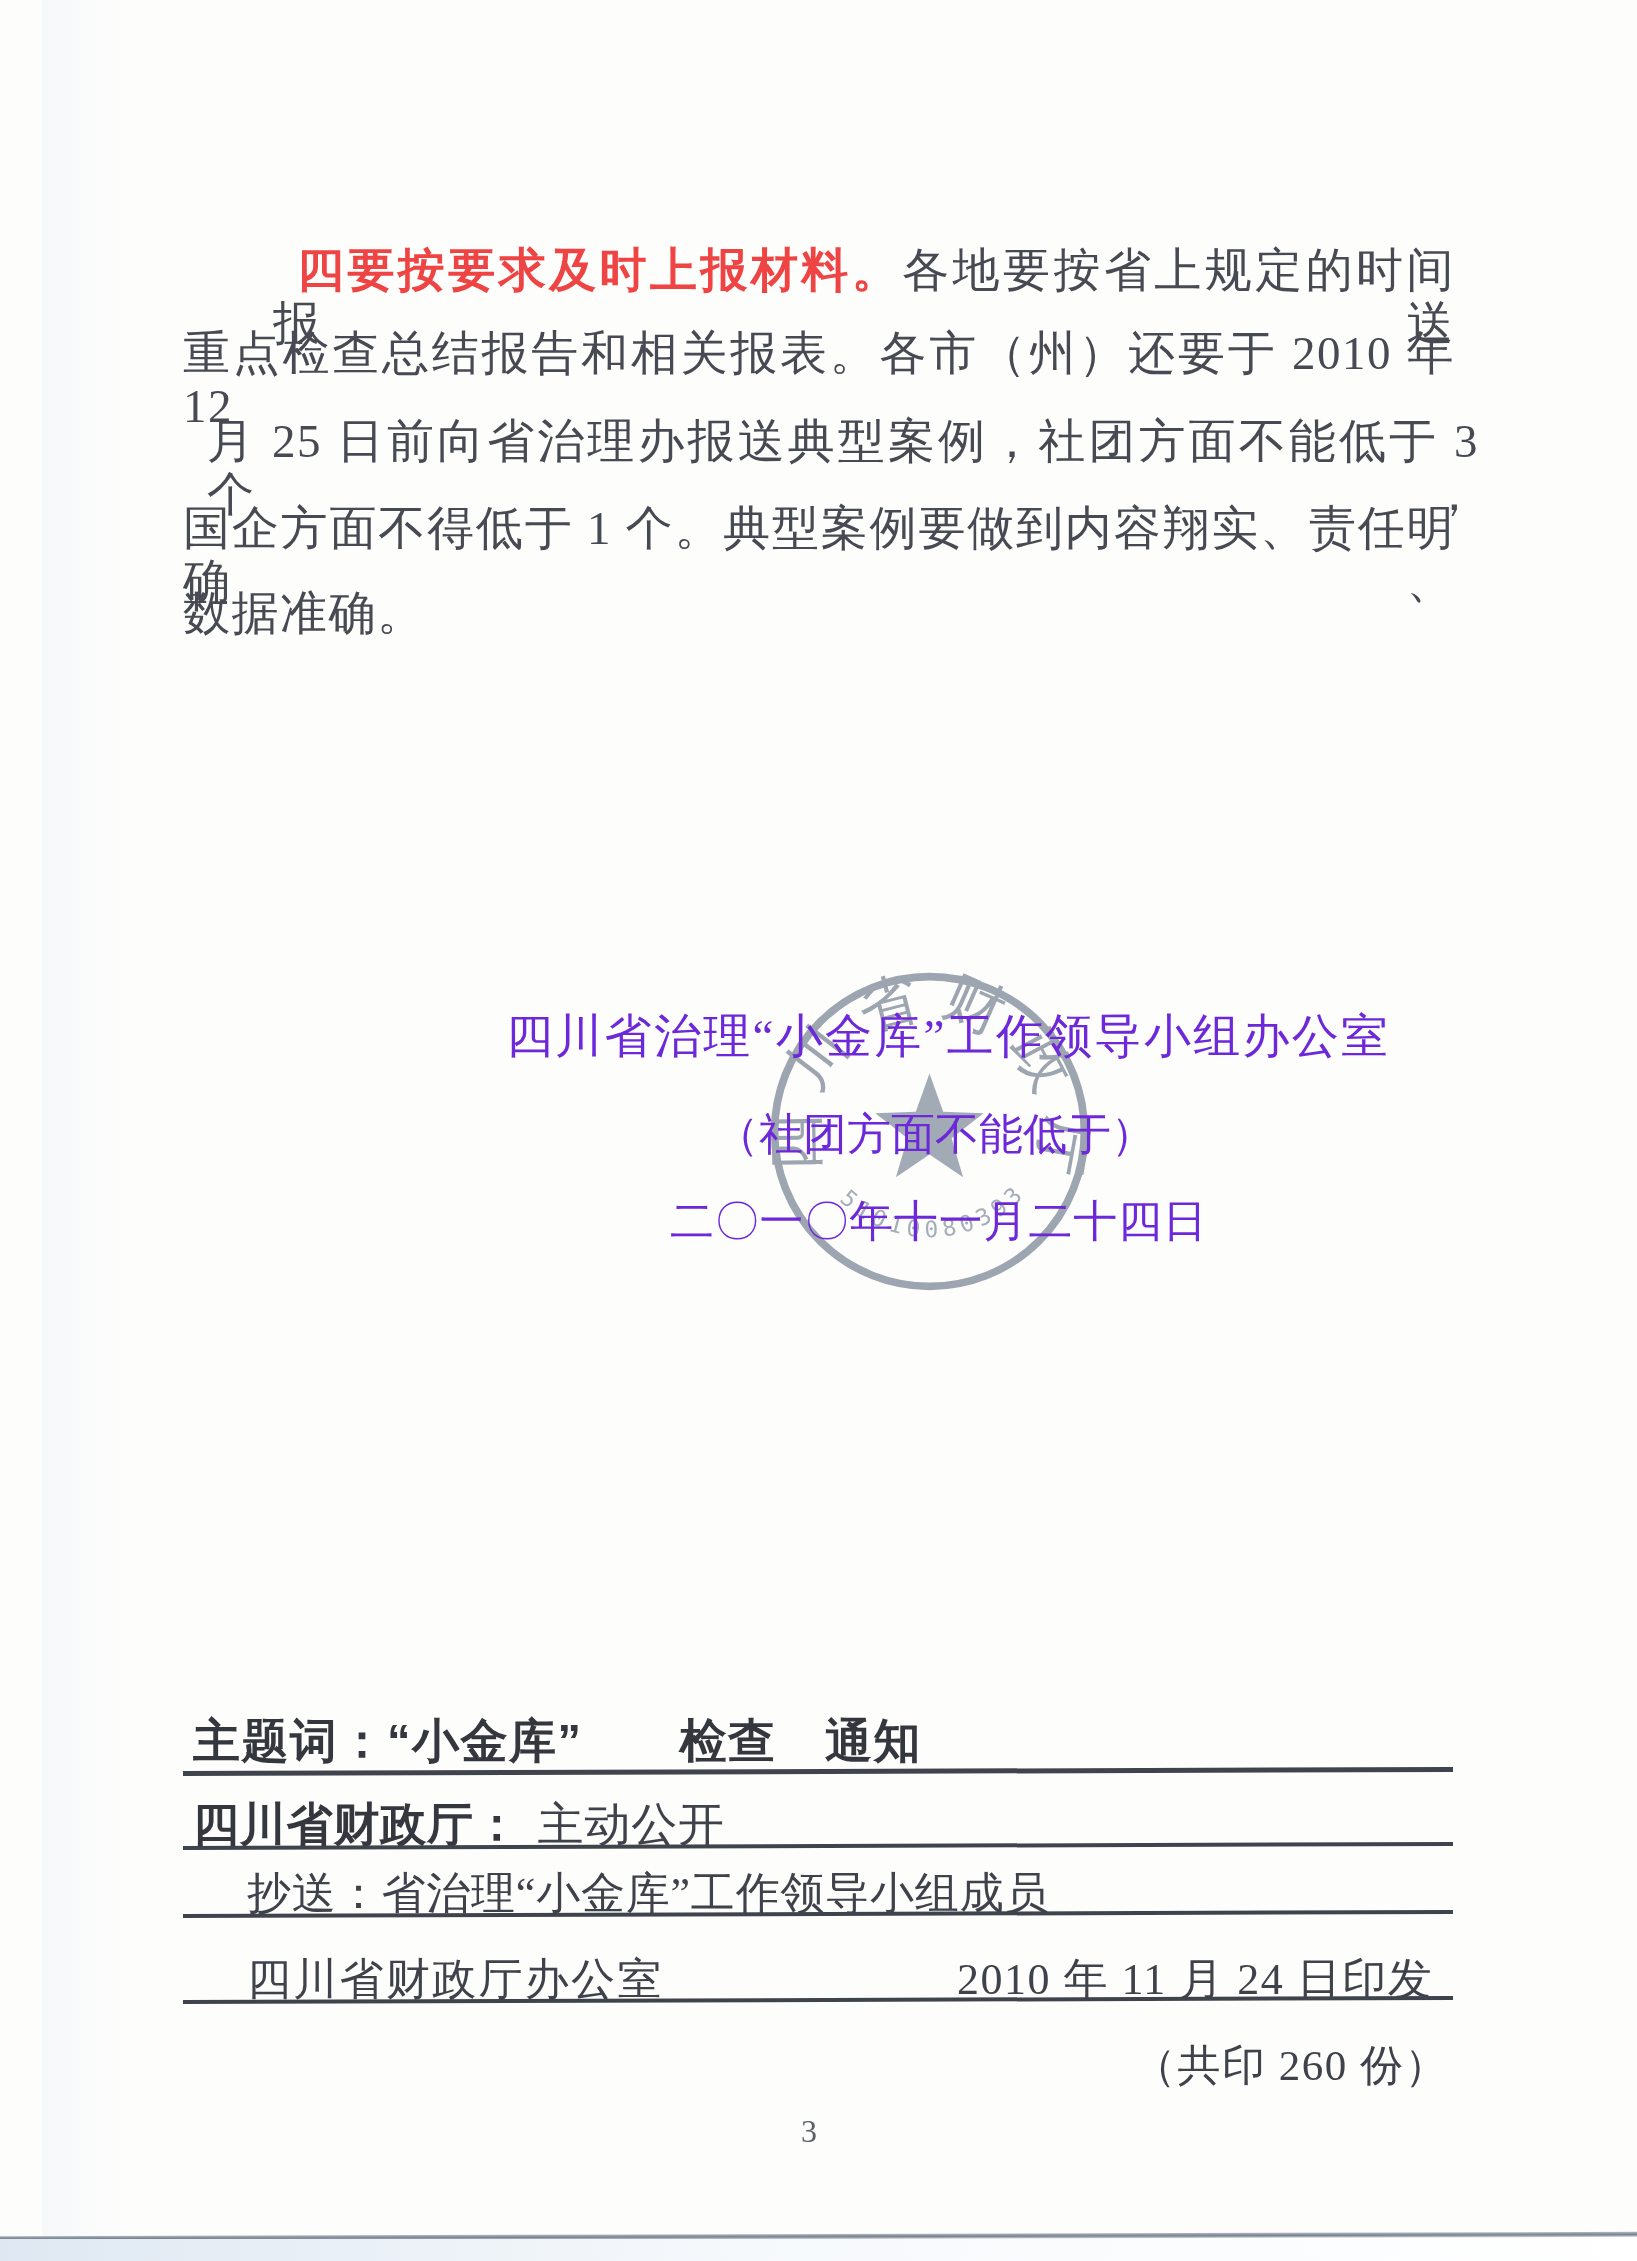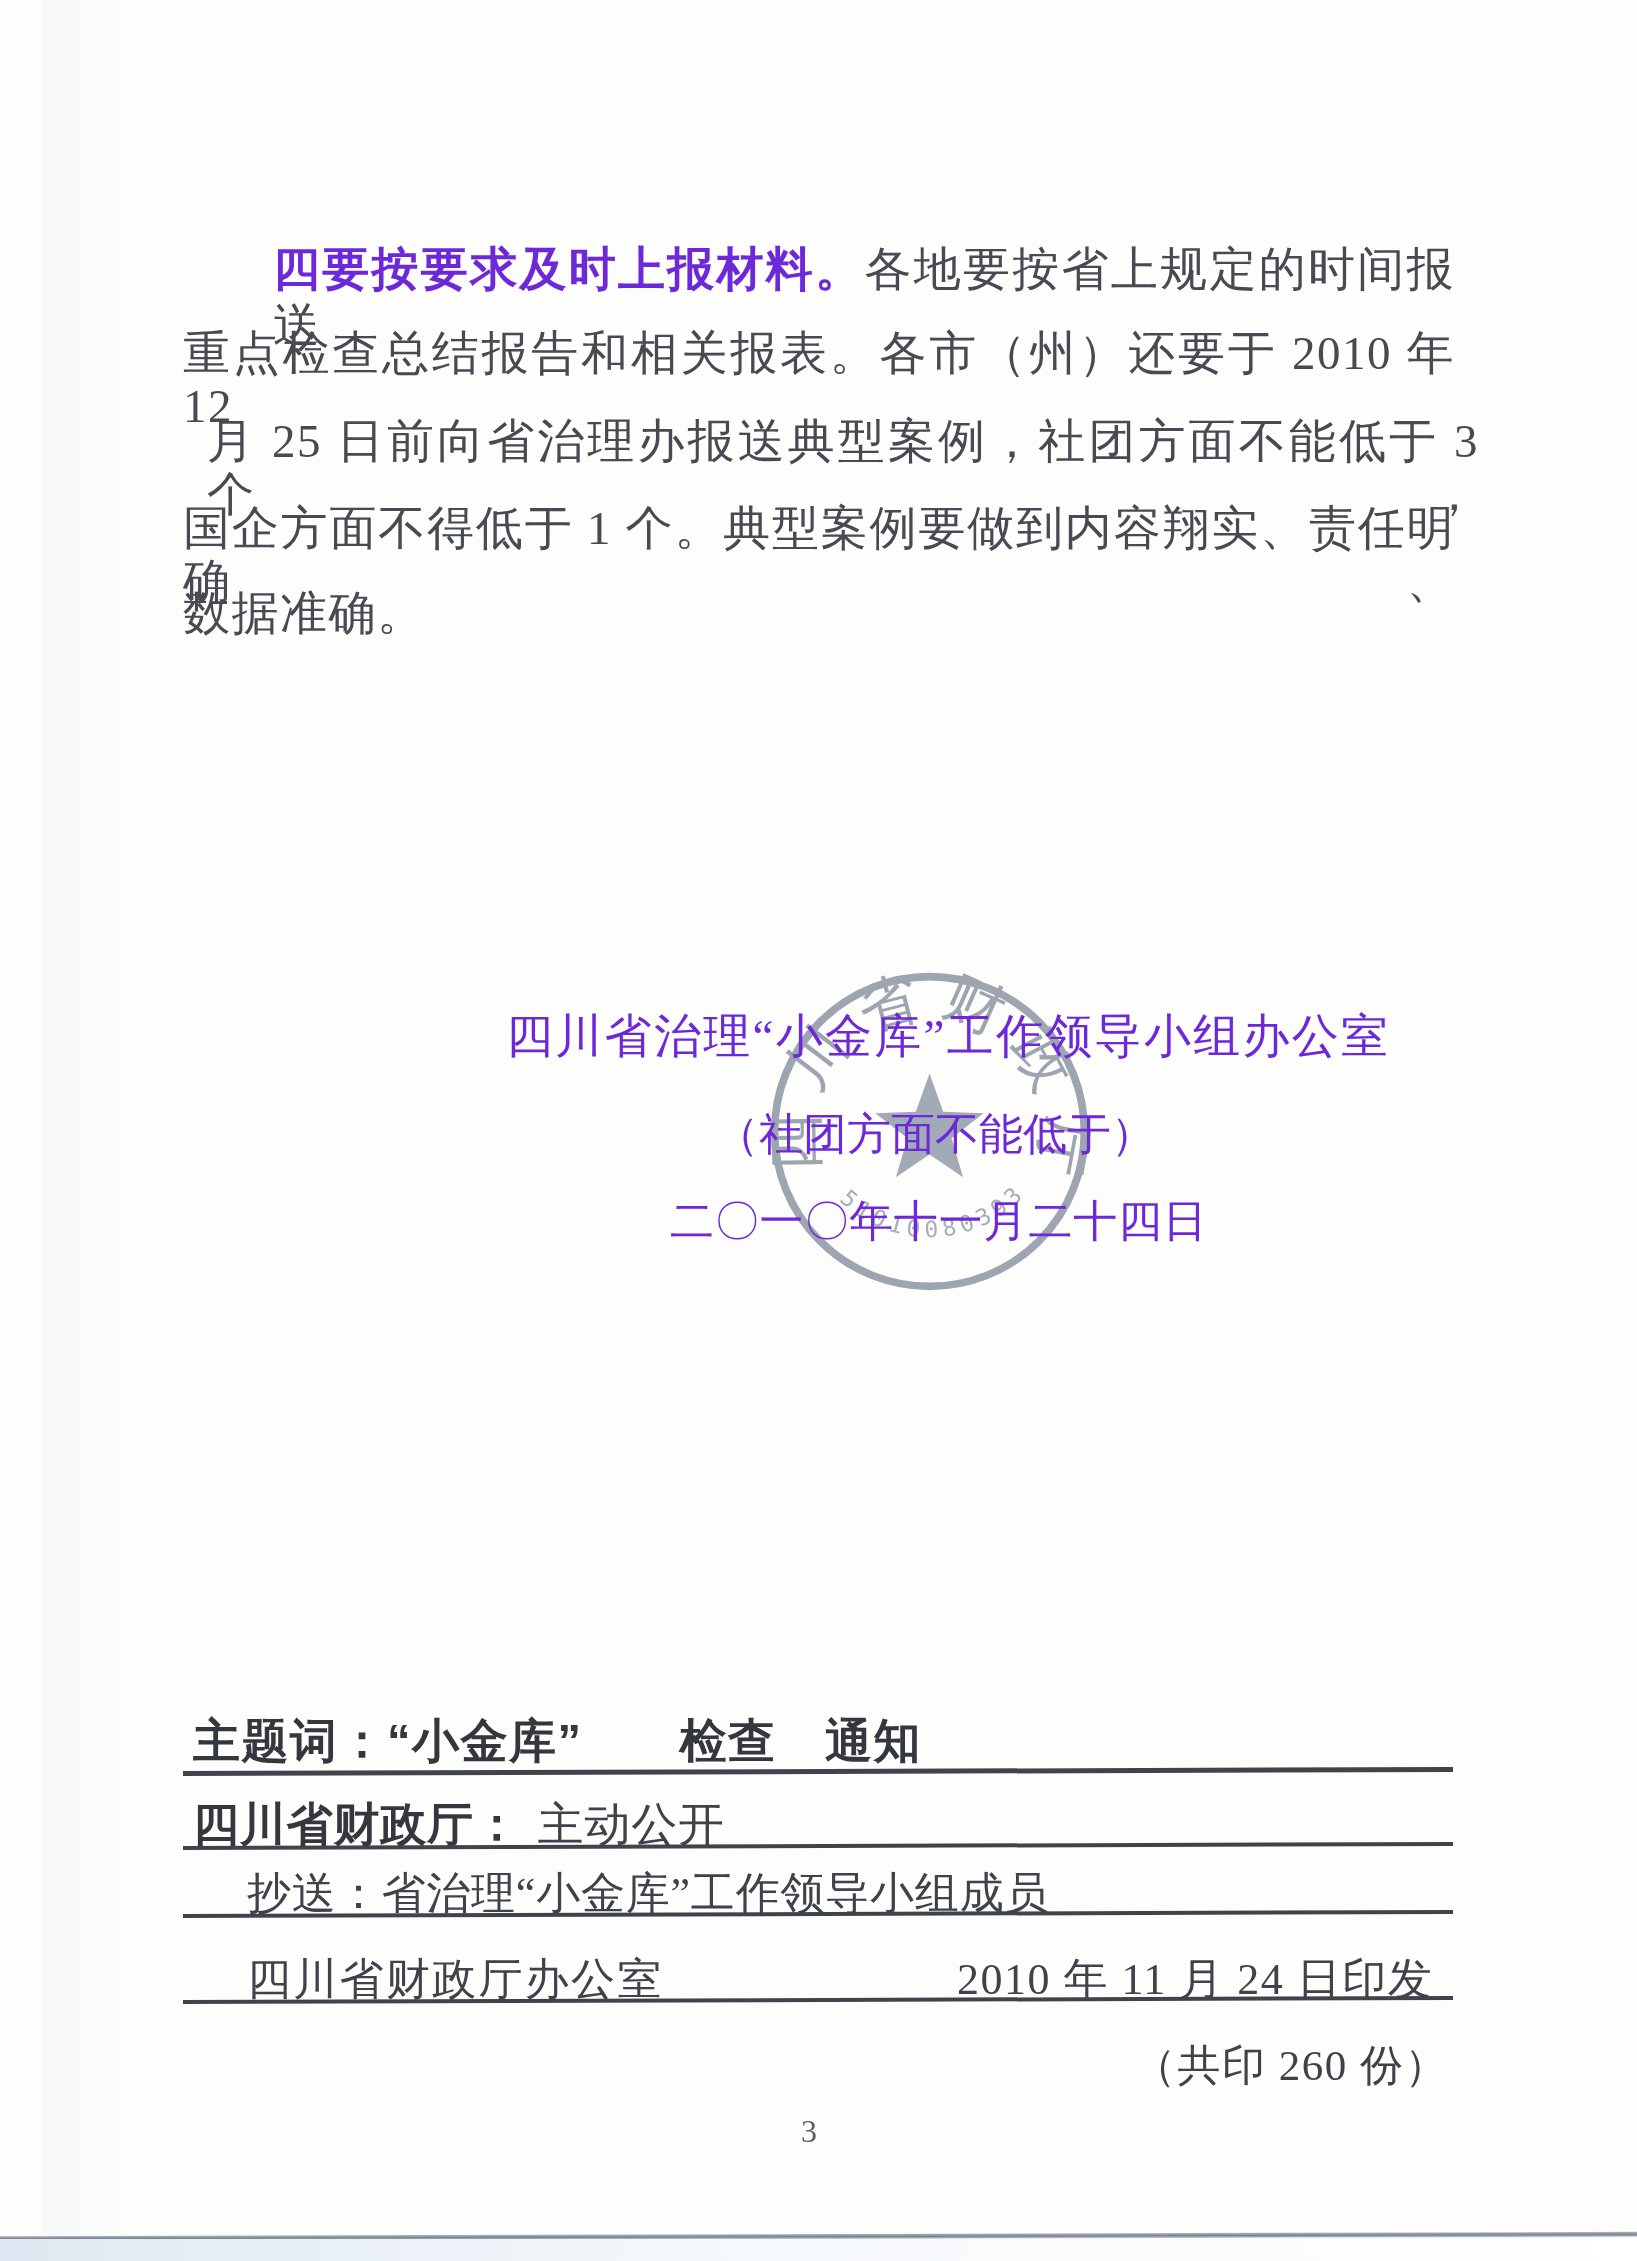--- a/index.html
+++ b/index.html
@@ -19,23 +19,24 @@
     letter-spacing:1.5px;
     color:#474a52;
     white-space:nowrap;
   }
   .para-line.just{
     white-space:normal;
     text-align:justify;
     text-align-last:justify;
   }
   .para-line .b{
-    font-family:Liberation Mono, monospace;
+    font-family:Liberation Sans, sans-serif;
     font-weight:bold;
-    color:#6d28d9;
+    color:#ef4444;
+    margin-left:24px;
   }
   
   .sig{
     position:absolute;
     font-size:47px;
     color:#6d28d9;
     white-space:nowrap;
     z-index:3;
     font-family:Liberation Serif, serif;
   }

